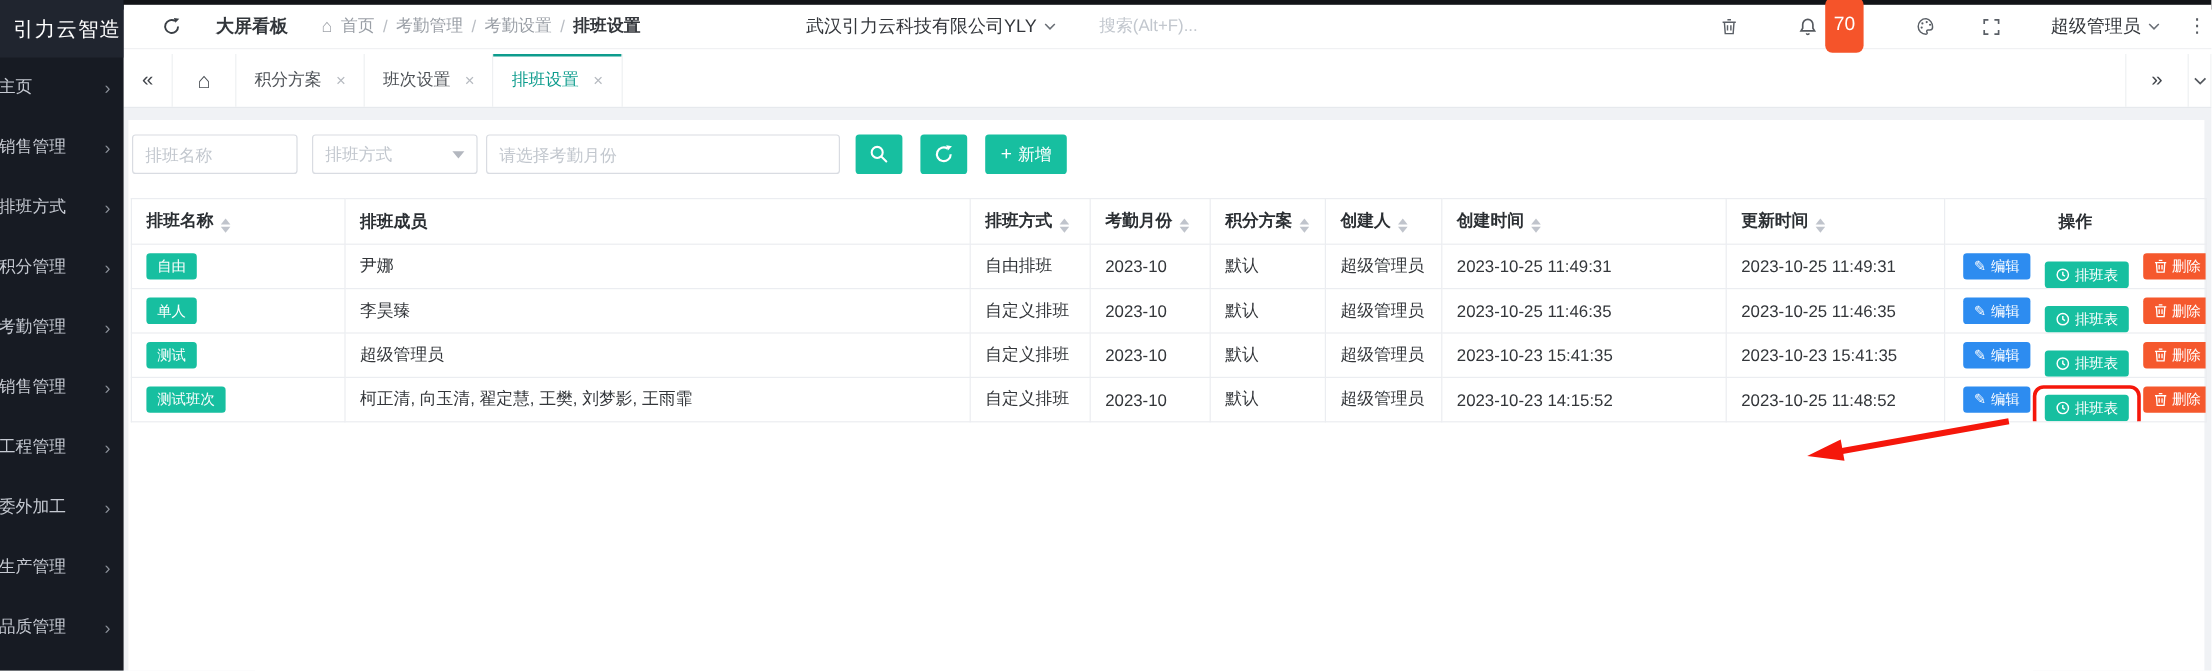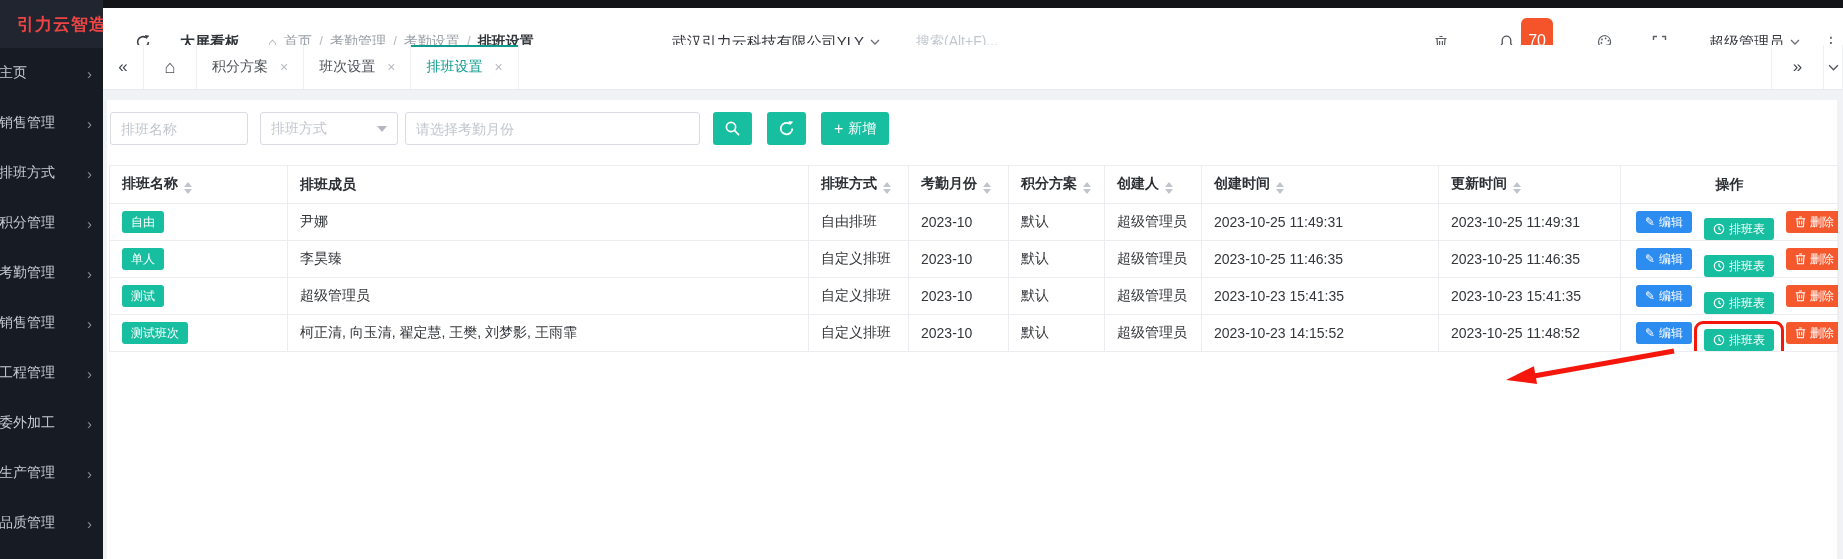--- a/index.html
+++ b/index.html
@@ -10,27 +10,27 @@
   *{box-sizing:border-box; margin:0; padding:0;}
   html,body{width:1843px; height:559px; overflow:hidden;}
   body{font-family:"Liberation Sans","DejaVu Sans",sans-serif; background:#fff; position:relative;}
   .screen{position:absolute; inset:0; width:1843px; height:559px;}
 
   
   .topstrip{position:absolute; left:0; top:0; width:1843px; height:8px; background:#121418;}
 
   
   .sidebar{position:absolute; left:0; top:0; width:103px; height:559px; background:var(--sidebar_bg); z-index:5; overflow:hidden;}
-  .logo{height:48px; background:var(--sidebar_logo_bg); color:#ef4444; font-size:17px; display:flex; align-items:center; padding-left:17px; letter-spacing:1px; white-space:nowrap;font-weight:bold;}
+  .logo{height:48px; background:var(--sidebar_logo_bg); color:#ffffff; font-size:17px; display:flex; align-items:center; padding-left:11px; letter-spacing:1px; white-space:nowrap;}
   .side-item{height:50px; display:flex; align-items:center; color:#c6cad2; font-size:14px; cursor:pointer; white-space:nowrap;}
   .side-label{margin-left:-1px;}
   .side-caret{margin-left:auto; margin-right:11px; color:#8a8f98; font-size:15px; line-height:1;}
 
   
-  .topbar{position:absolute; left:103px; top:24px; right:0; height:37px; background:#fff; display:flex; align-items:center; border-bottom:1px solid #f0f1f3;}
+  .topbar{position:absolute; left:103px; top:4px; right:0; height:37px; background:#fff; display:flex; align-items:center; border-bottom:1px solid #f0f1f3;}
   .tb-refresh{margin-left:32px; display:flex; cursor:pointer;}
   .tb-dash{margin-left:29px; font-size:15px; color:#32363b; font-weight:600; cursor:pointer;}
   .breadcrumb{margin-left:28px; display:flex; align-items:center; font-size:14px; color:var(--text_grey);}
   .bc-home{font-size:15px; color:#a0a4aa; margin-right:7px; line-height:1;}
   .bc-sep{margin:0 7px; color:#b9bdc3;}
   .bc-current{color:#33363b; font-weight:600;}
   .company{margin-left:138px; display:flex; align-items:center; gap:6px; font-size:15px; color:#33363b; cursor:pointer; white-space:nowrap;}
   .search-ph{margin-left:36px; font-size:14px; color:var(--placeholder); cursor:text; white-space:nowrap;}
   .tb-right{margin-left:auto; display:flex; align-items:center;}
   .tb-ic{display:flex; align-items:center; cursor:pointer;}

